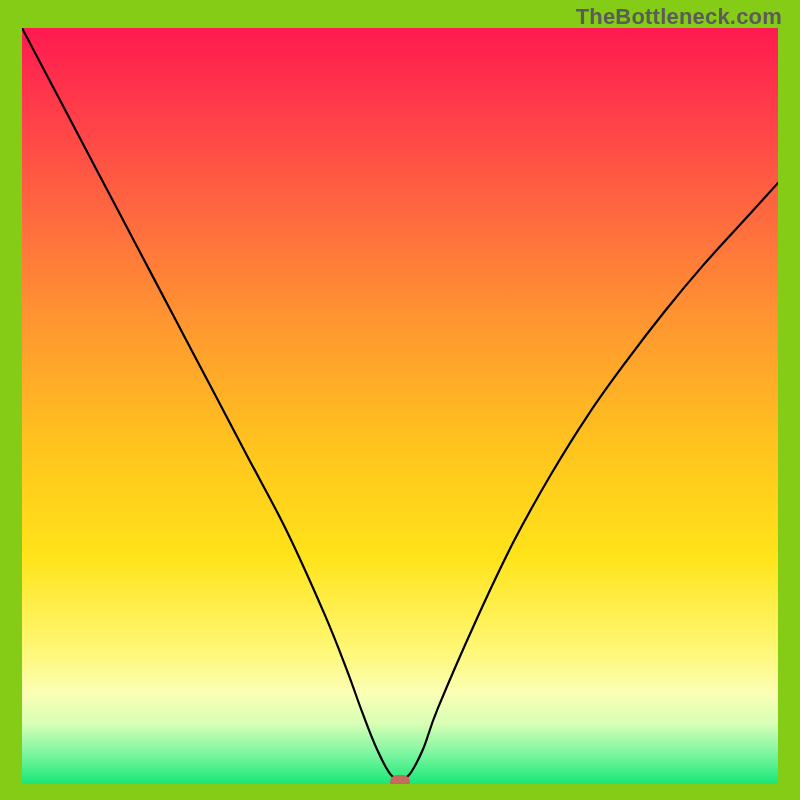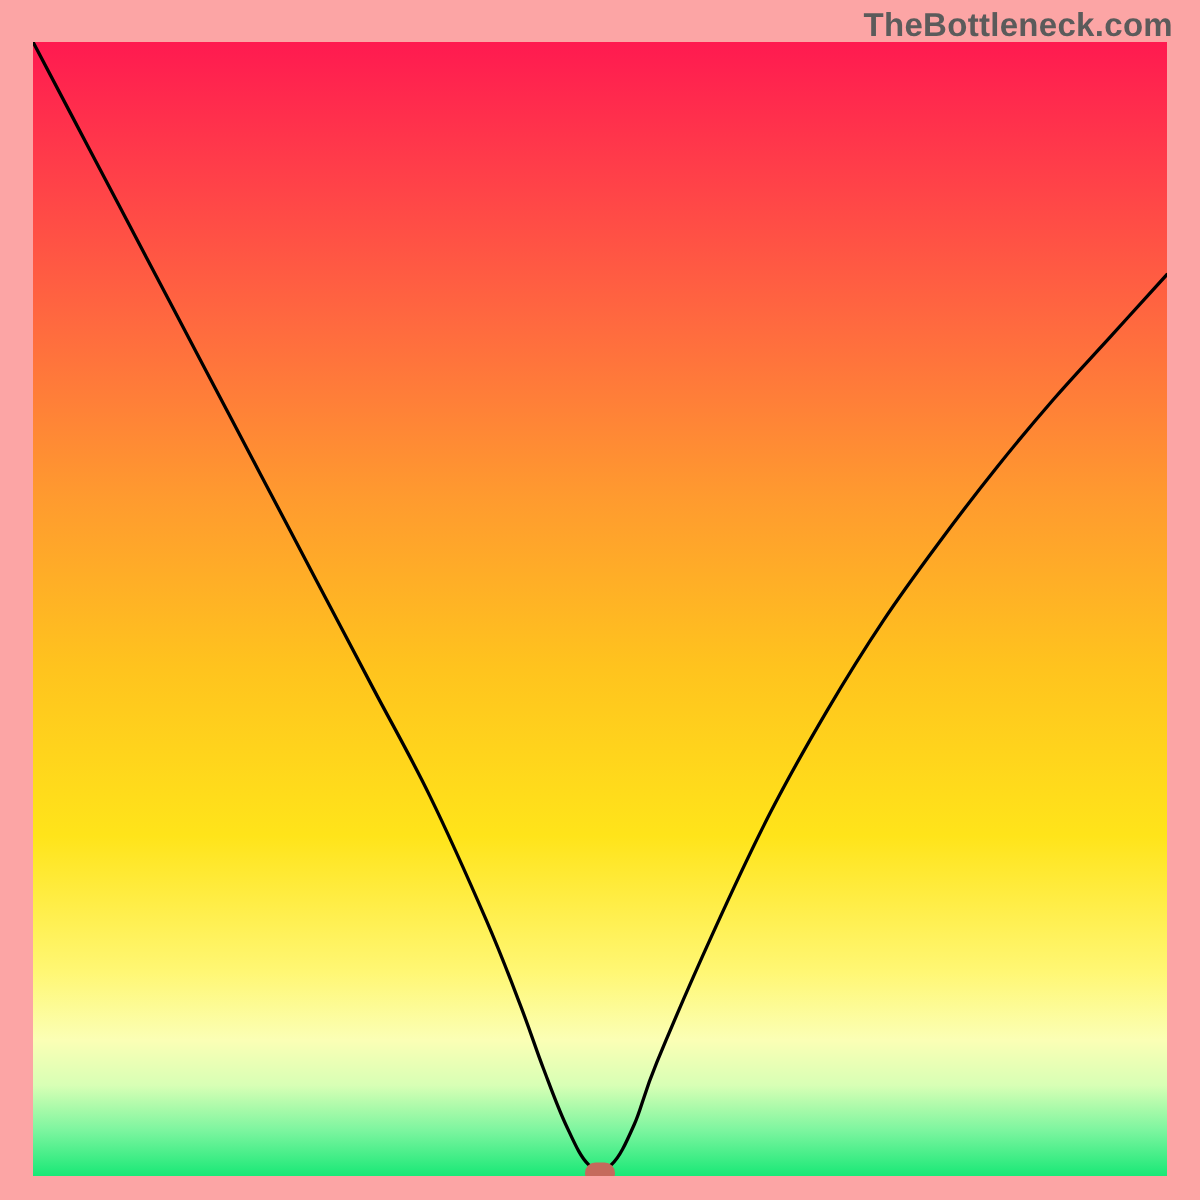--- a/index.html
+++ b/index.html
@@ -1,21 +1,21 @@
 <!DOCTYPE html>
 <html><head>
 <meta charset="utf-8">
 <style>
   * { margin: 0; padding: 0; box-sizing: border-box; }
   html, body { width: 800px; height: 800px; overflow: hidden; background: #000; }
   .frame {
     position: relative;
     width: 800px;
     height: 800px;
-    background: #fca5a5;
+    background: #84cc16;
   }
   .watermark {
     position: absolute;
     top: 4px;
     right: 18px;
     font-family: Arial, Helvetica, sans-serif;
     font-size: 22px;
     font-weight: 600;
     color: #5b5b5b;
     letter-spacing: 0.2px;

